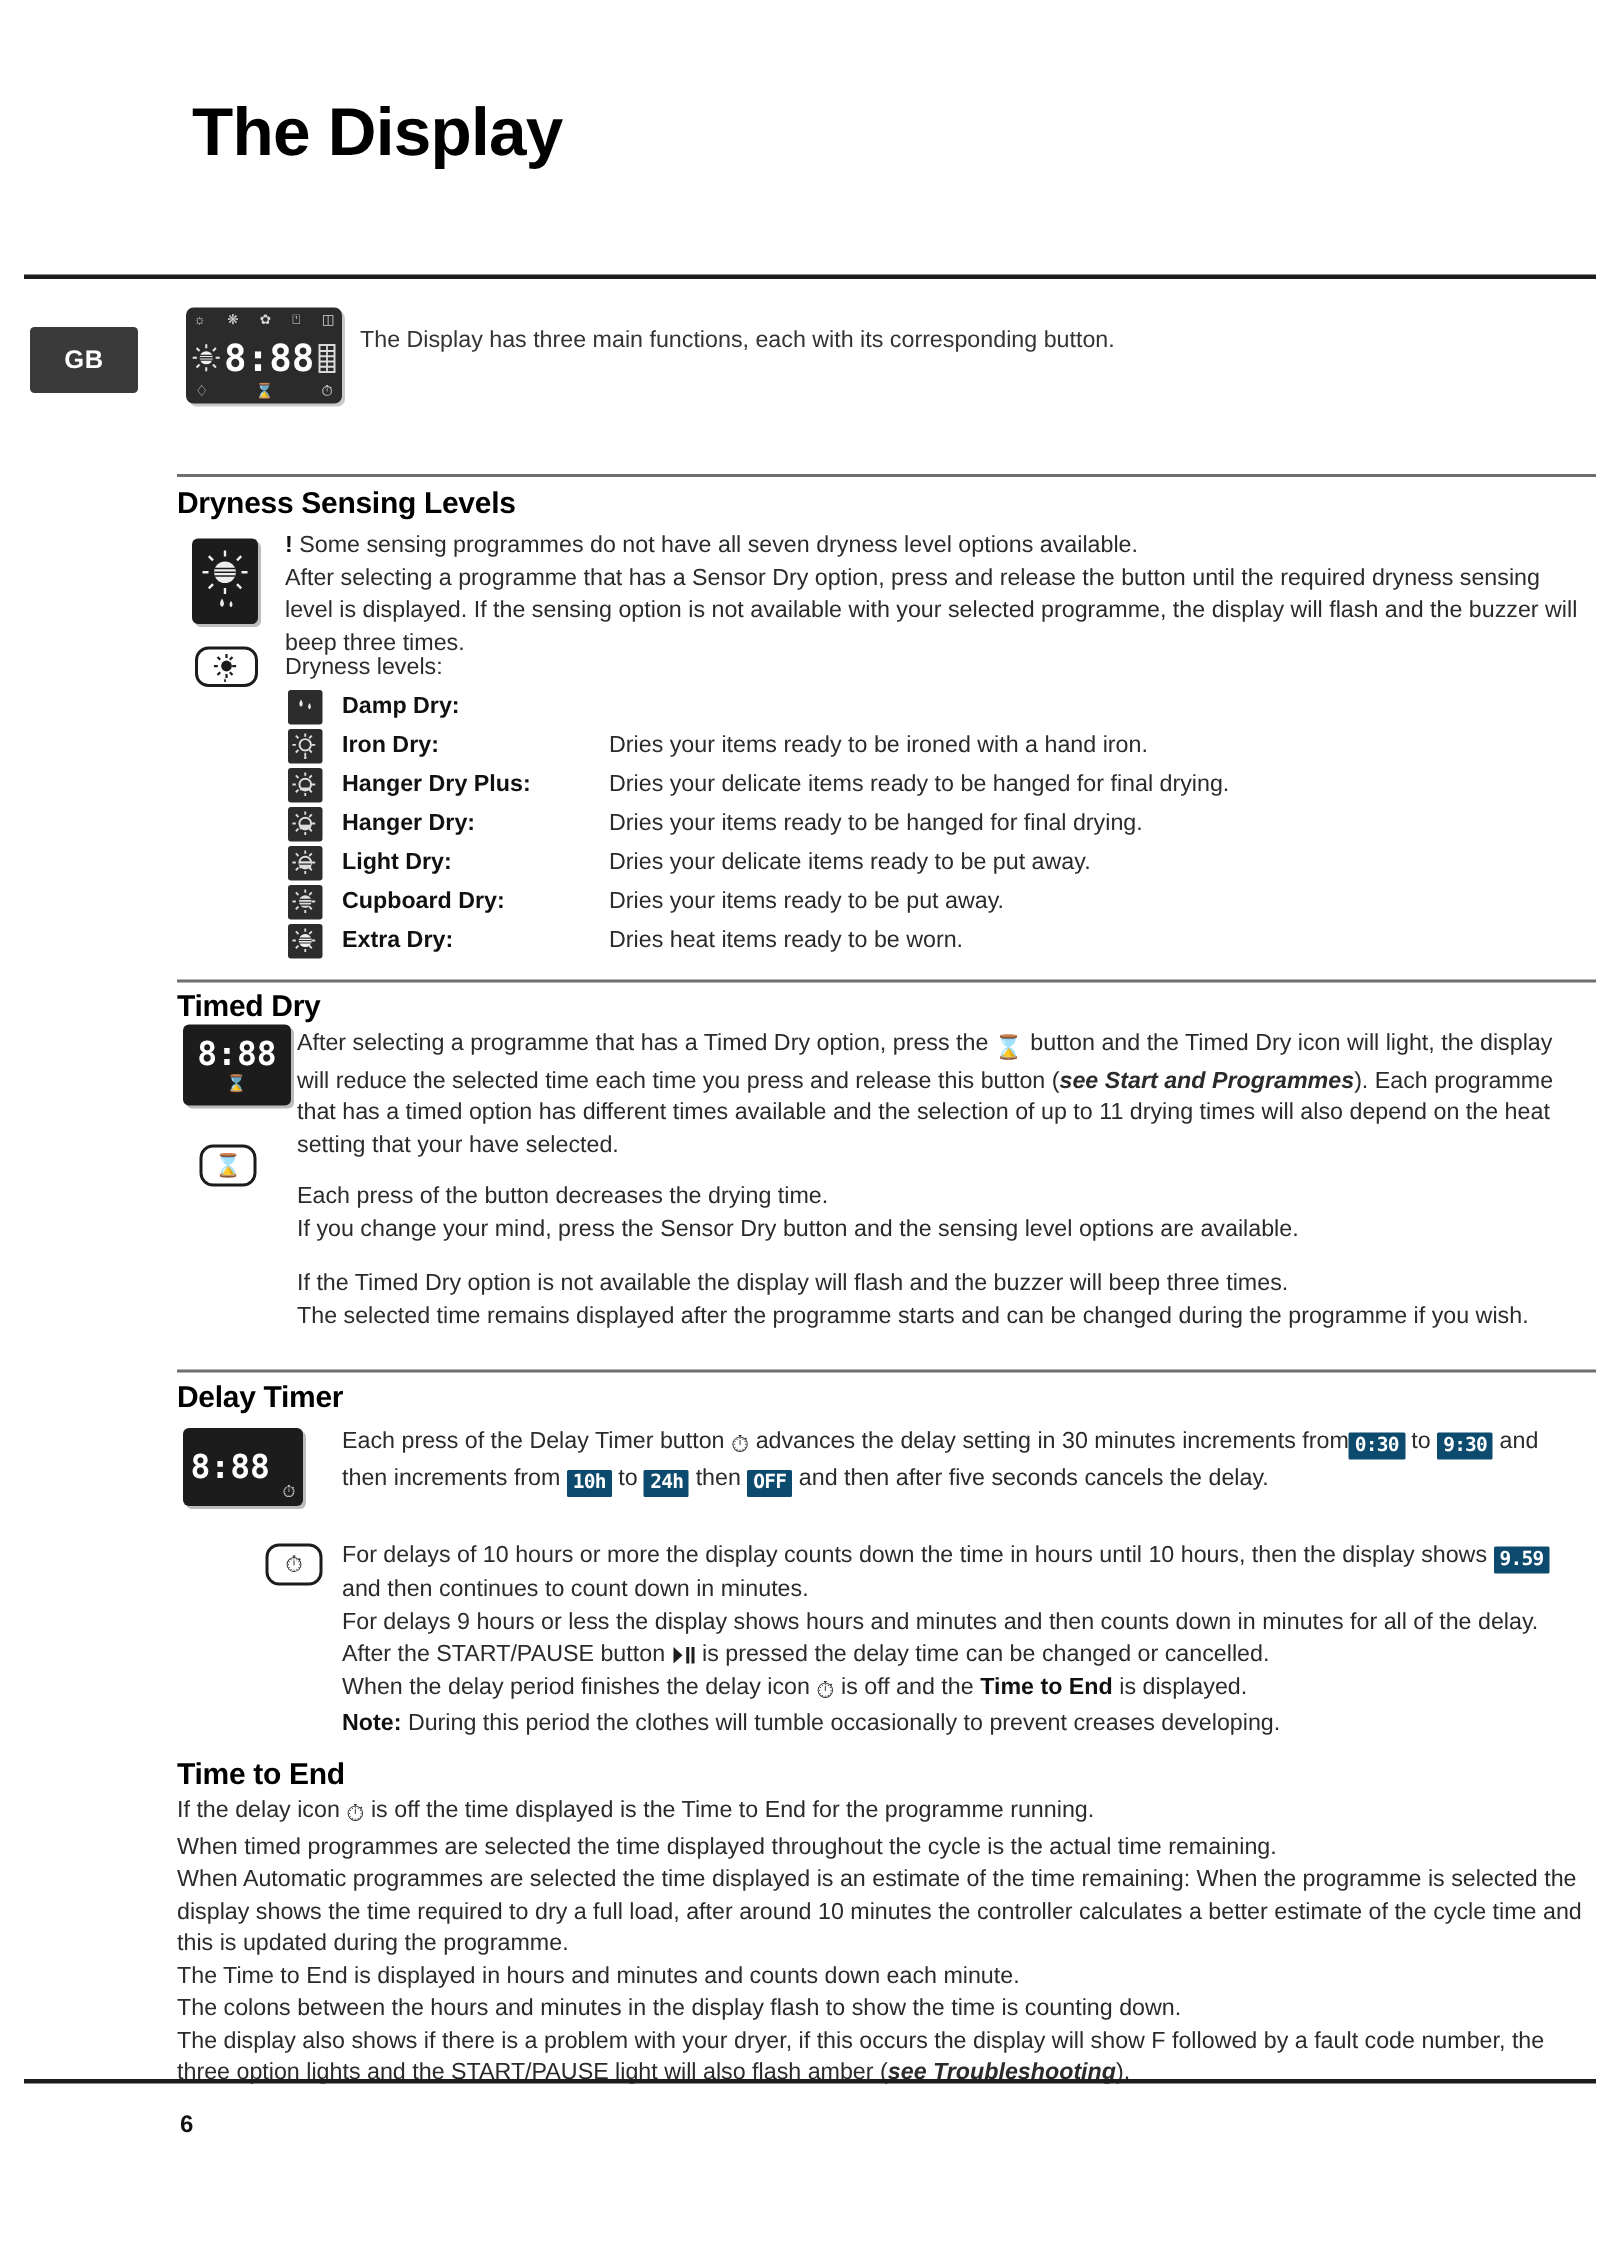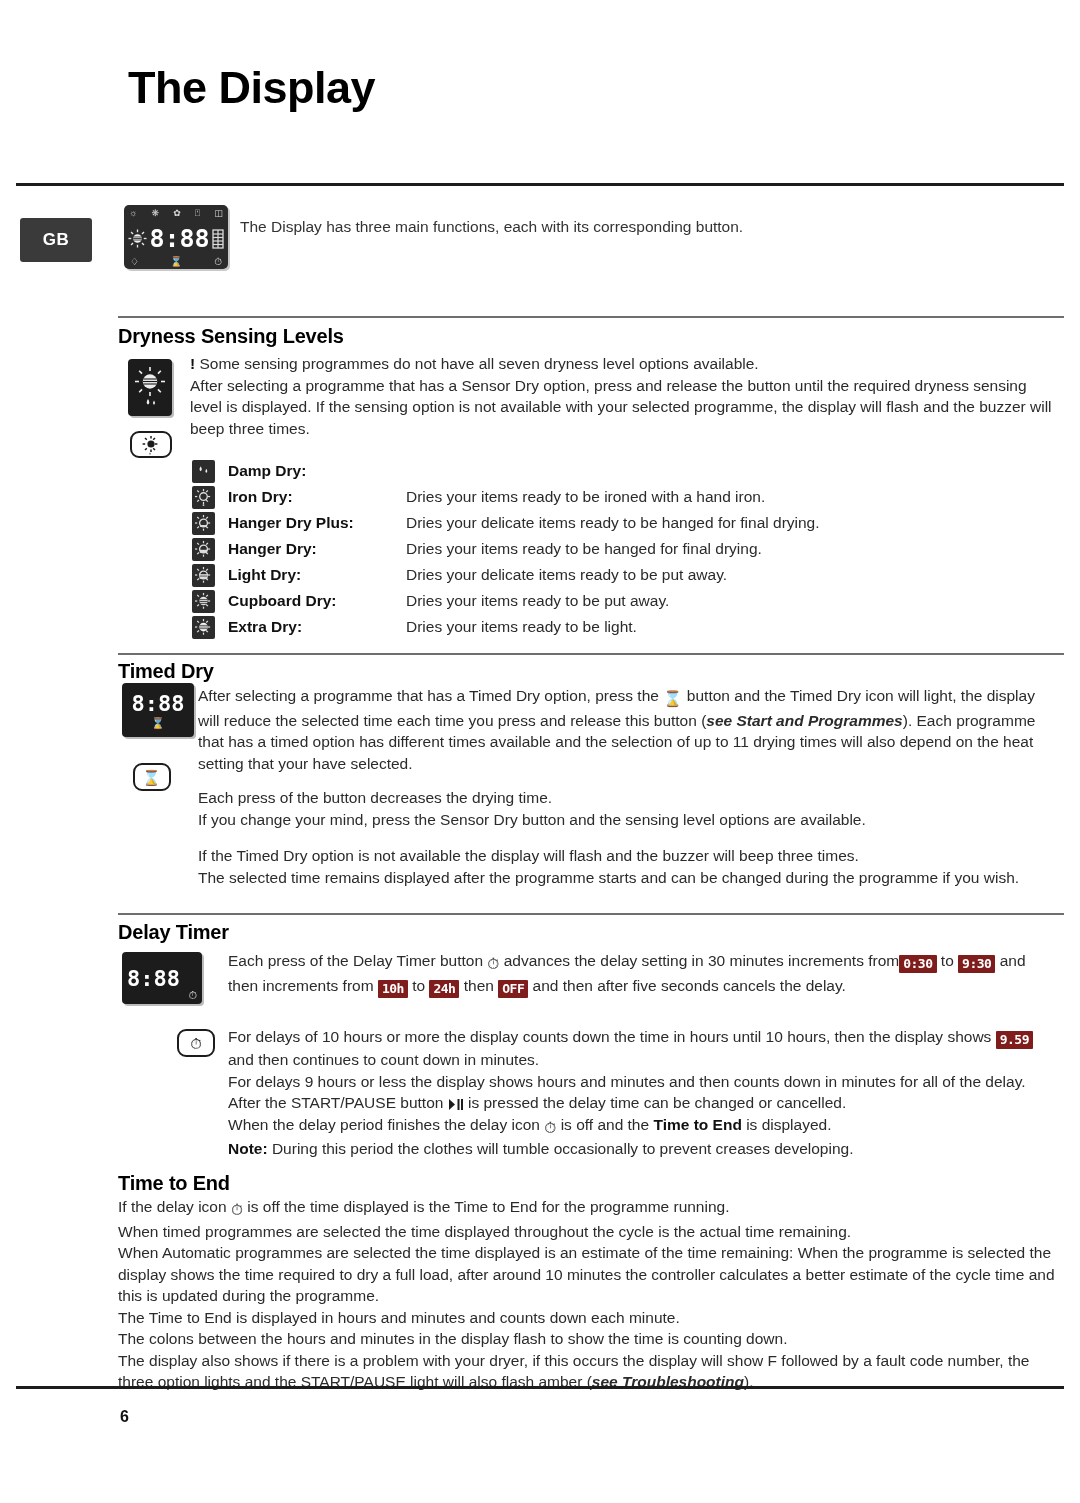--- a/index.html
+++ b/index.html
@@ -175,21 +175,21 @@
     margin-right: 13px;
     flex: 0 0 auto;
     display: flex; align-items: center; justify-content: center;
   }
   .lvl-name { width: 178px; font-weight: bold; color: #111; flex: 0 0 auto; }
   .lvl-desc { color: #2b2b2b; }
 
   
   .lcdbadge {
     display: inline-block;
-    background: #7f1d1d;
+    background: #0c4a6e;
     color: #fff;
     font-family: "DejaVu Sans Mono", monospace;
     font-weight: bold;
     font-size: 13px;
     line-height: 16px;
     padding: 1px 4px;
     border-radius: 1px;
     vertical-align: -2px;
     letter-spacing: -0.5px;
   }
@@ -312,20 +312,21 @@
         <line x1="4" y1="3" x2="5.8" y2="4.8"></line>
           <line x1="12.2" y1="13.2" x2="14" y2="15"></line>
         <line x1="14" y1="3" x2="12.2" y2="4.8"></line>
           <line x1="5.8" y1="13.2" x2="4" y2="15"></line>
       </g>
       <circle cx="10" cy="9" r="3.6" fill="#1c1c1c"></circle>
       <path d="M9 17.2 q-1.3 2.1 0 2.6 q1.3 -0.5 0 -2.6z" fill="#1c1c1c"></path>
     </svg>
   </div>
 
+  <div class="body" style="left:190px; top:434px; width:600px;">Dryness levels:</div>
 
   <div class="lvl-list">
 
     <div class="lvl-row">
       <span class="lvl-ic">
         <svg width="17" height="17" viewBox="0 0 18 18">
           <path d="M6 3.5 q-2.4 3.8 0 5.2 q2.4 -1.4 0 -5.2z" fill="#eee"></path>
           <path d="M12 6 q-2 3.2 0 4.4 q2 -1.2 0 -4.4z" fill="#eee"></path>
         </svg>
       </span>
@@ -457,21 +458,21 @@
           </g>
           <circle cx="10" cy="9.5" r="4.6" fill="#f2f2f2"></circle>
           <g stroke="#2c2c2c" stroke-width="0.75">
             <line x1="5.6" y1="7.8" x2="14.4" y2="7.8"></line>
             <line x1="5.5" y1="9.5" x2="14.5" y2="9.5"></line>
             <line x1="5.6" y1="11.2" x2="14.4" y2="11.2"></line>
           </g>
         </svg>
       </span>
       <span class="lvl-name">Extra Dry:</span>
-      <span class="lvl-desc">Dries your items ready to be light.</span>
+      <span class="lvl-desc">Dries heat items ready to be worn.</span>
     </div>
   </div>
 
   <div class="sec-rule" style="top:653px;"></div>
   <div class="h2" style="top:660px;">Timed Dry</div>
 
   <div class="panel-dark" style="left:122px; top:683px; width:72px; height:54px; flex-direction:column; justify-content:center;">
     <span class="lcd-digits" style="font-size:22px;">8:88</span>
     <span style="color:#ddd; font-size:11px; line-height:11px; margin-top:2px;">⌛</span>
   </div>

